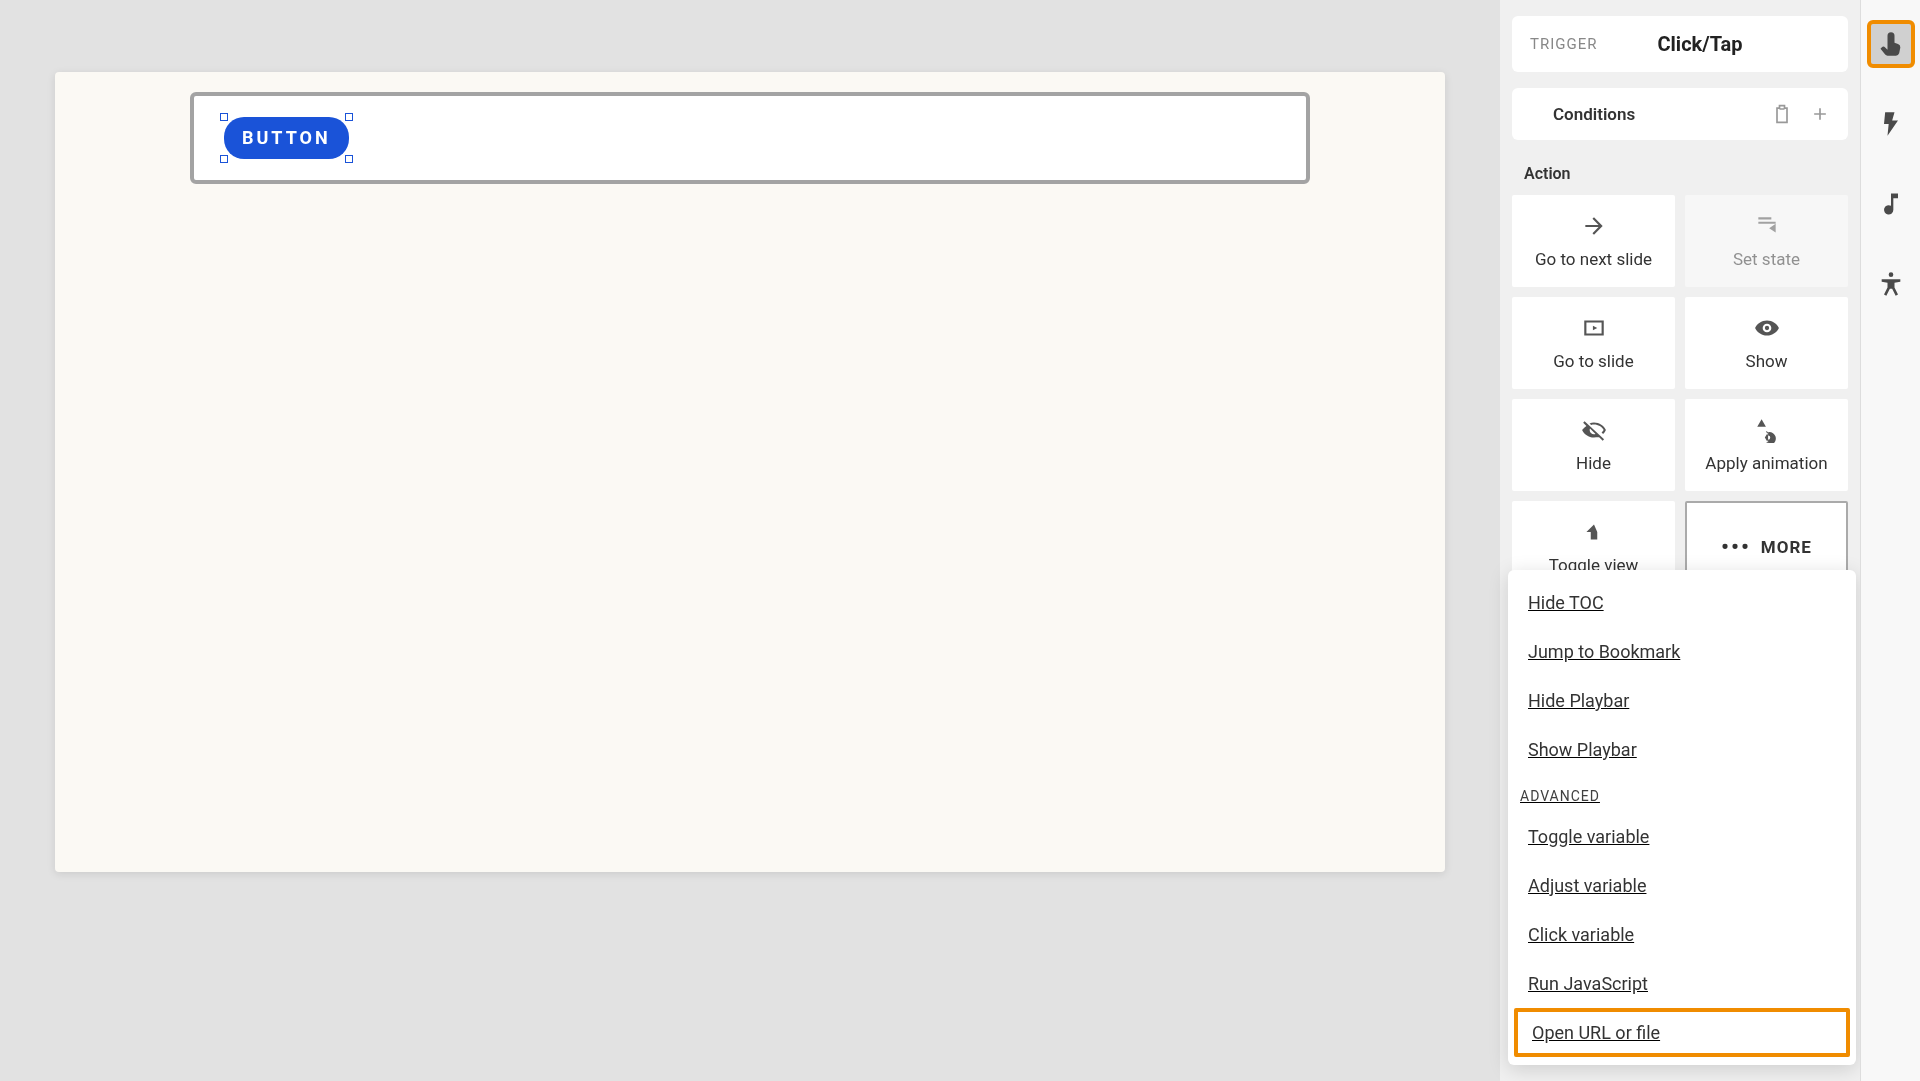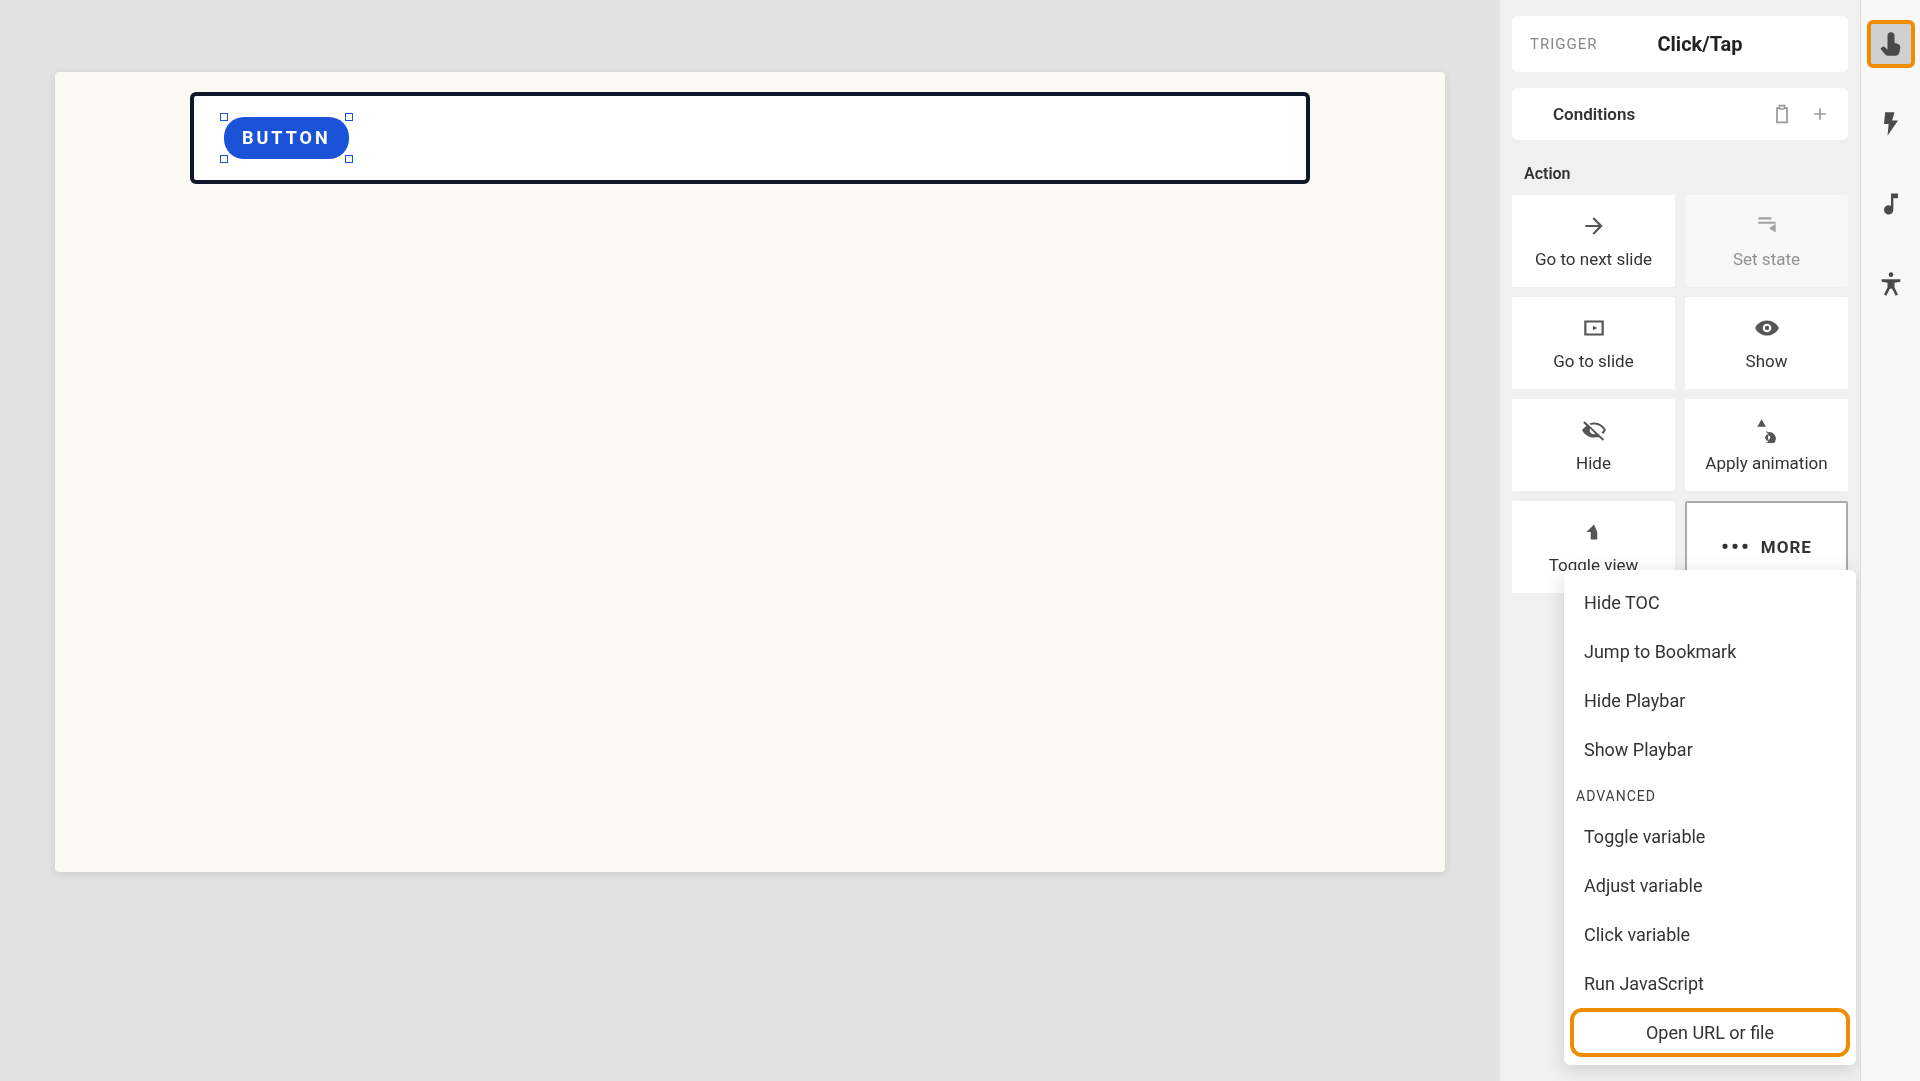--- a/index.html
+++ b/index.html
@@ -1,20 +1,20 @@
 <!DOCTYPE html>
 <html><head>
 <meta charset="utf-8">
 <style>
 * { margin: 0; padding: 0; box-sizing: border-box; font-family: -apple-system, BlinkMacSystemFont, "Segoe UI", Roboto, sans-serif; }
 body { width: 1920px; height: 1081px; background: #e2e2e2; display: flex; overflow: hidden; }
 
 .canvas-area { flex: 1; display: flex; align-items: flex-start; justify-content: center; padding-top: 72px; }
 .slide { width: 1390px; height: 800px; background: #fbf9f4; border-radius: 4px; position: relative; box-shadow: 0 2px 8px rgba(0,0,0,0.1); }
-.selection-box { position: absolute; top: 20px; left: 135px; width: 1120px; height: 92px; background: #fff; border: 4px solid #0f172a; border-radius: 6px; display: flex; align-items: center; padding-left: 30px; }
+.selection-box { position: absolute; top: 20px; left: 135px; width: 1120px; height: 92px; background: #fff; border: 4px solid #a3a3a3; border-radius: 6px; display: flex; align-items: center; padding-left: 30px; }
 .canvas-button { background: #1a53d8; color: #fff; padding: 10px 18px; border-radius: 20px; font-size: 18px; letter-spacing: 3px; font-family: "Comic Sans MS", cursive; font-weight: bold; position: relative; }
 .handle { position: absolute; width: 8px; height: 8px; background: #fff; border: 1px solid #1a53d8; }
 .handle.tl { top: -4px; left: -4px; }
 .handle.tr { top: -4px; right: -4px; }
 .handle.bl { bottom: -4px; left: -4px; }
 .handle.br { bottom: -4px; right: -4px; }
 
 .right-panel { width: 420px; background: #f0f0f0; display: flex; flex-direction: column; position: relative; }
 .icon-rail { width: 60px; position: absolute; right: 0; top: 0; bottom: 0; background: #f8f8f8; border-left: 1px solid #ddd; display: flex; flex-direction: column; align-items: center; padding-top: 20px; gap: 32px; }
 .rail-icon { width: 48px; height: 48px; display: flex; align-items: center; justify-content: center; cursor: pointer; border-radius: 6px; }
@@ -35,23 +35,23 @@
 
 .actions-grid { display: grid; grid-template-columns: 1fr 1fr; gap: 10px; padding: 0 12px; }
 .action-card { background: #fff; border-radius: 2px; height: 92px; display: flex; flex-direction: column; align-items: center; justify-content: center; gap: 10px; cursor: pointer; }
 .action-card.disabled { opacity: 0.5; cursor: default; }
 .action-card .aicon { width: 26px; height: 26px; fill: #555; }
 .action-card .alabel { font-size: 17px; color: #333; }
 .action-card.more-card { border: 2px solid #aaa; }
 .more-label { font-size: 17px; font-weight: 700; color: #333; letter-spacing: 1px; display: flex; align-items: center; gap: 10px; }
 .dots { font-size: 22px; letter-spacing: 2px; line-height: 0; }
 
-.dropdown { position: absolute; right: 64px; top: 570px; width: 292px; background: #fff; border-radius: 6px; box-shadow: 0 4px 20px rgba(0,0,0,0.15); padding: 8px 0; }
+.dropdown { position: absolute; right: 64px; top: 570px; width: 348px; background: #fff; border-radius: 6px; box-shadow: 0 4px 20px rgba(0,0,0,0.15); padding: 8px 0; text-decoration: underline; }
 .dropdown-item { padding: 14px 20px; font-size: 18px; color: #333; cursor: pointer; }
-.dropdown-item.highlighted { border: 4px solid #f08c00; border-radius: 12px; margin: 0 6px; padding: 10px 14px; text-align: center; }
+.dropdown-item.highlighted { border: 4px solid #f08c00; border-radius: 2px; margin: 0 6px; padding: 10px 14px; }
 .dropdown-header { padding: 14px 20px 8px 12px; font-size: 14px; color: #404040; letter-spacing: 1px; }
 </style>
 </head>
 <body>
 
 <div class="canvas-area">
   <div class="slide">
     <div class="selection-box">
       <div class="canvas-button">
         <span>BUTTON</span>

